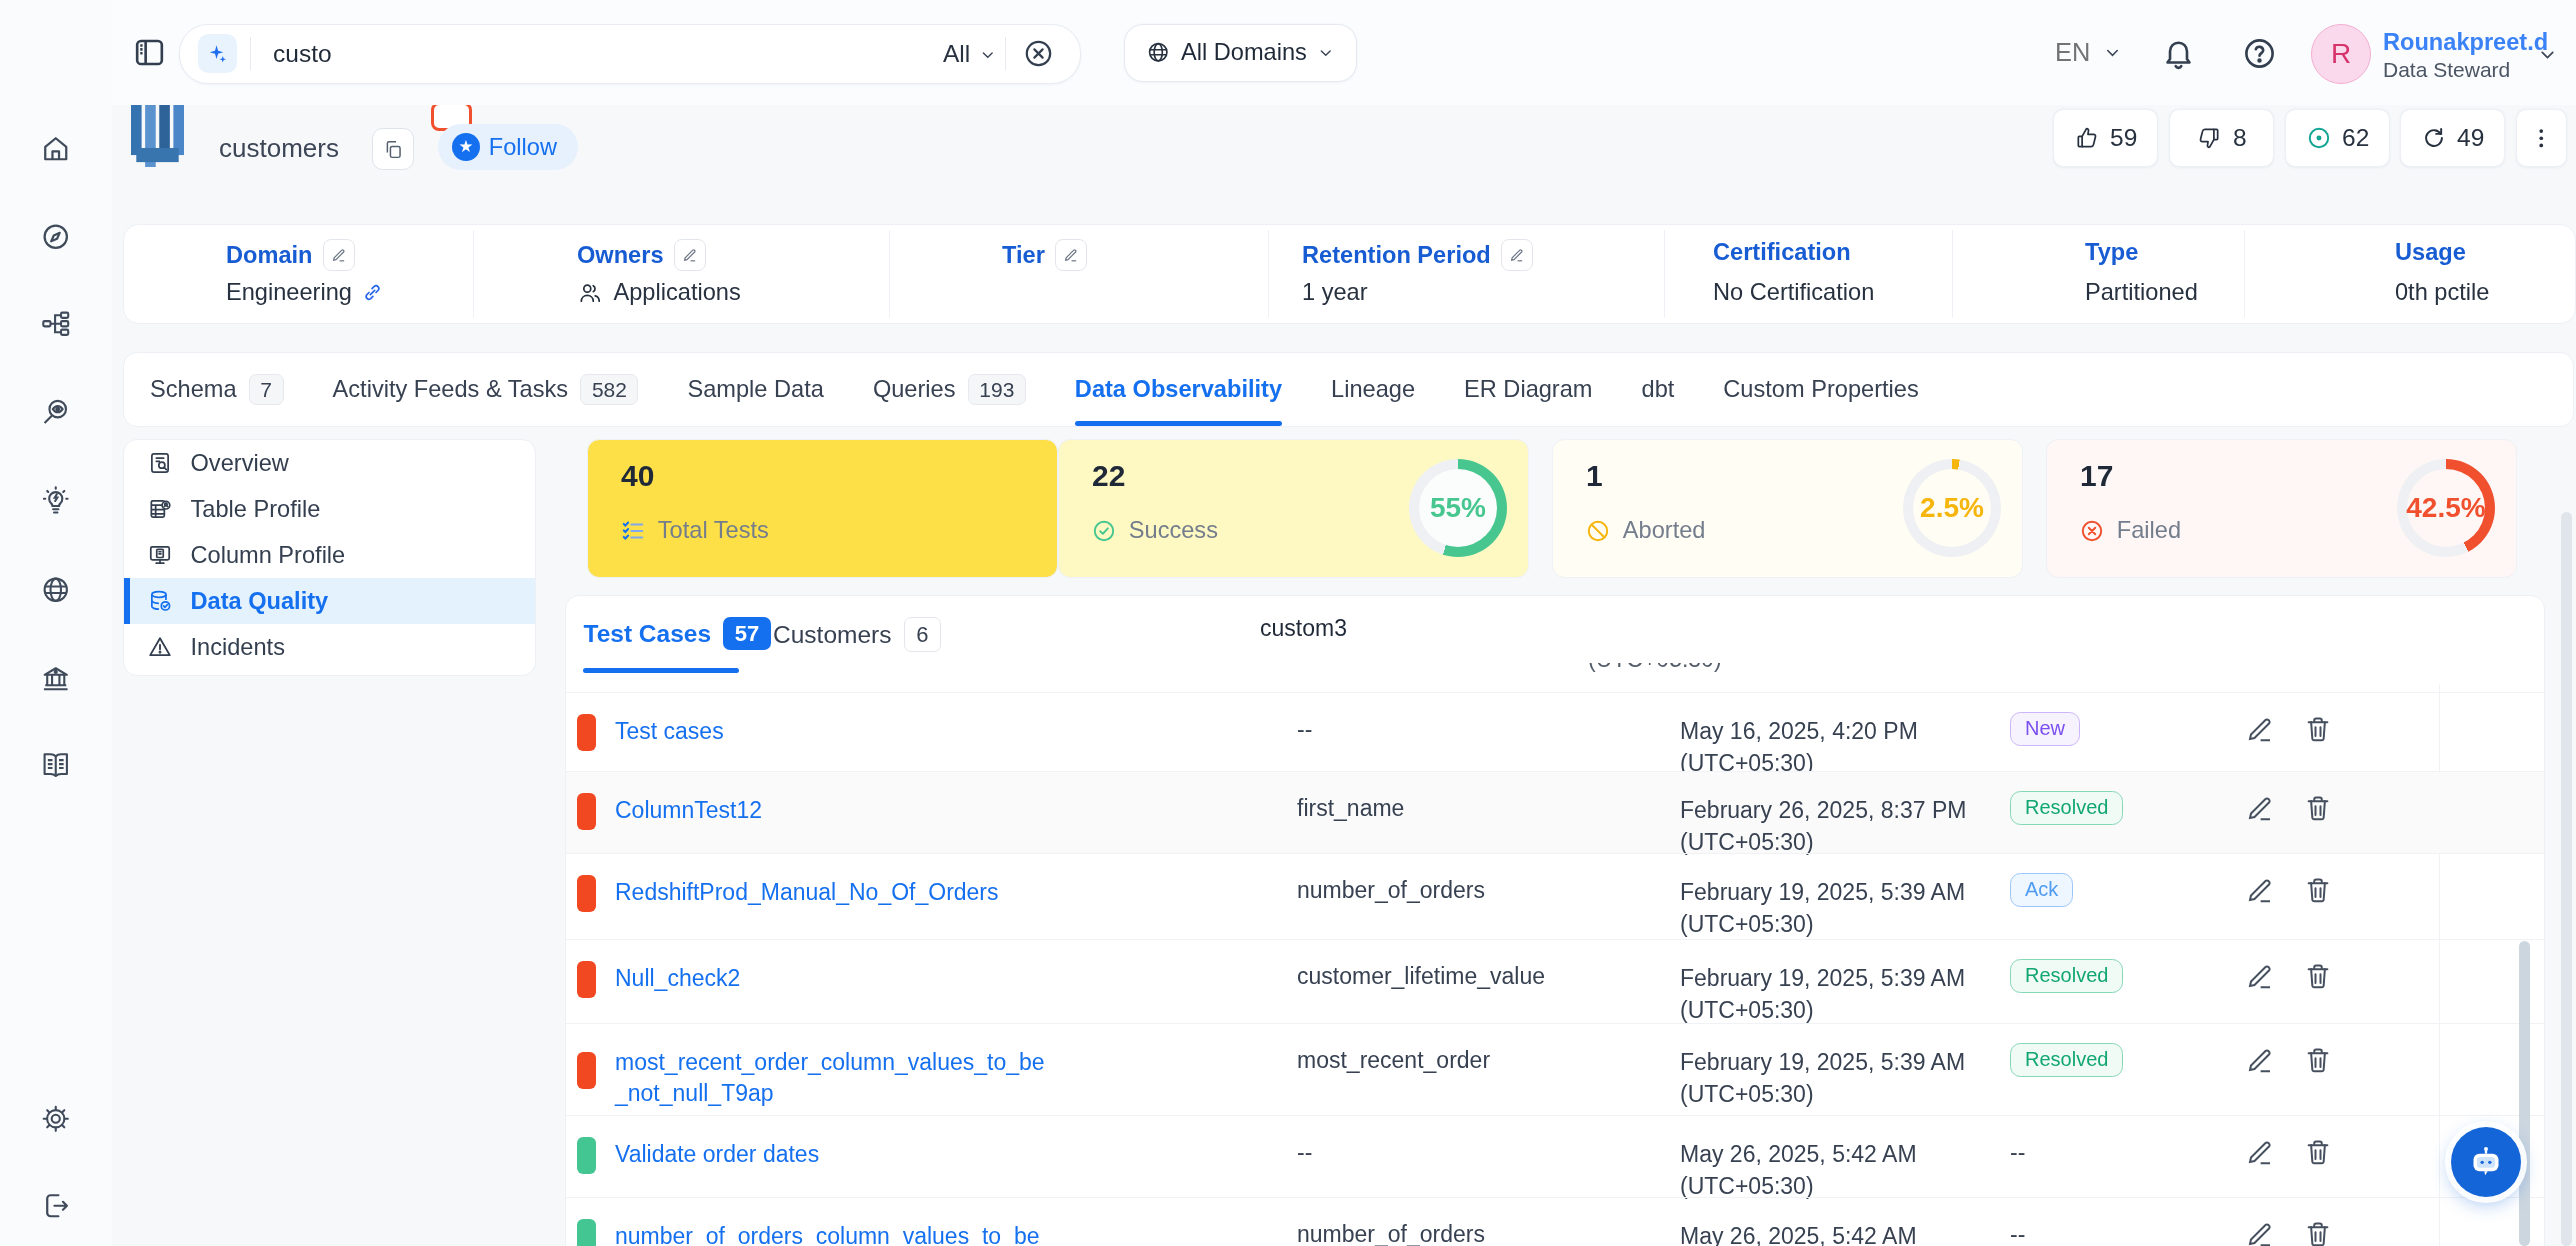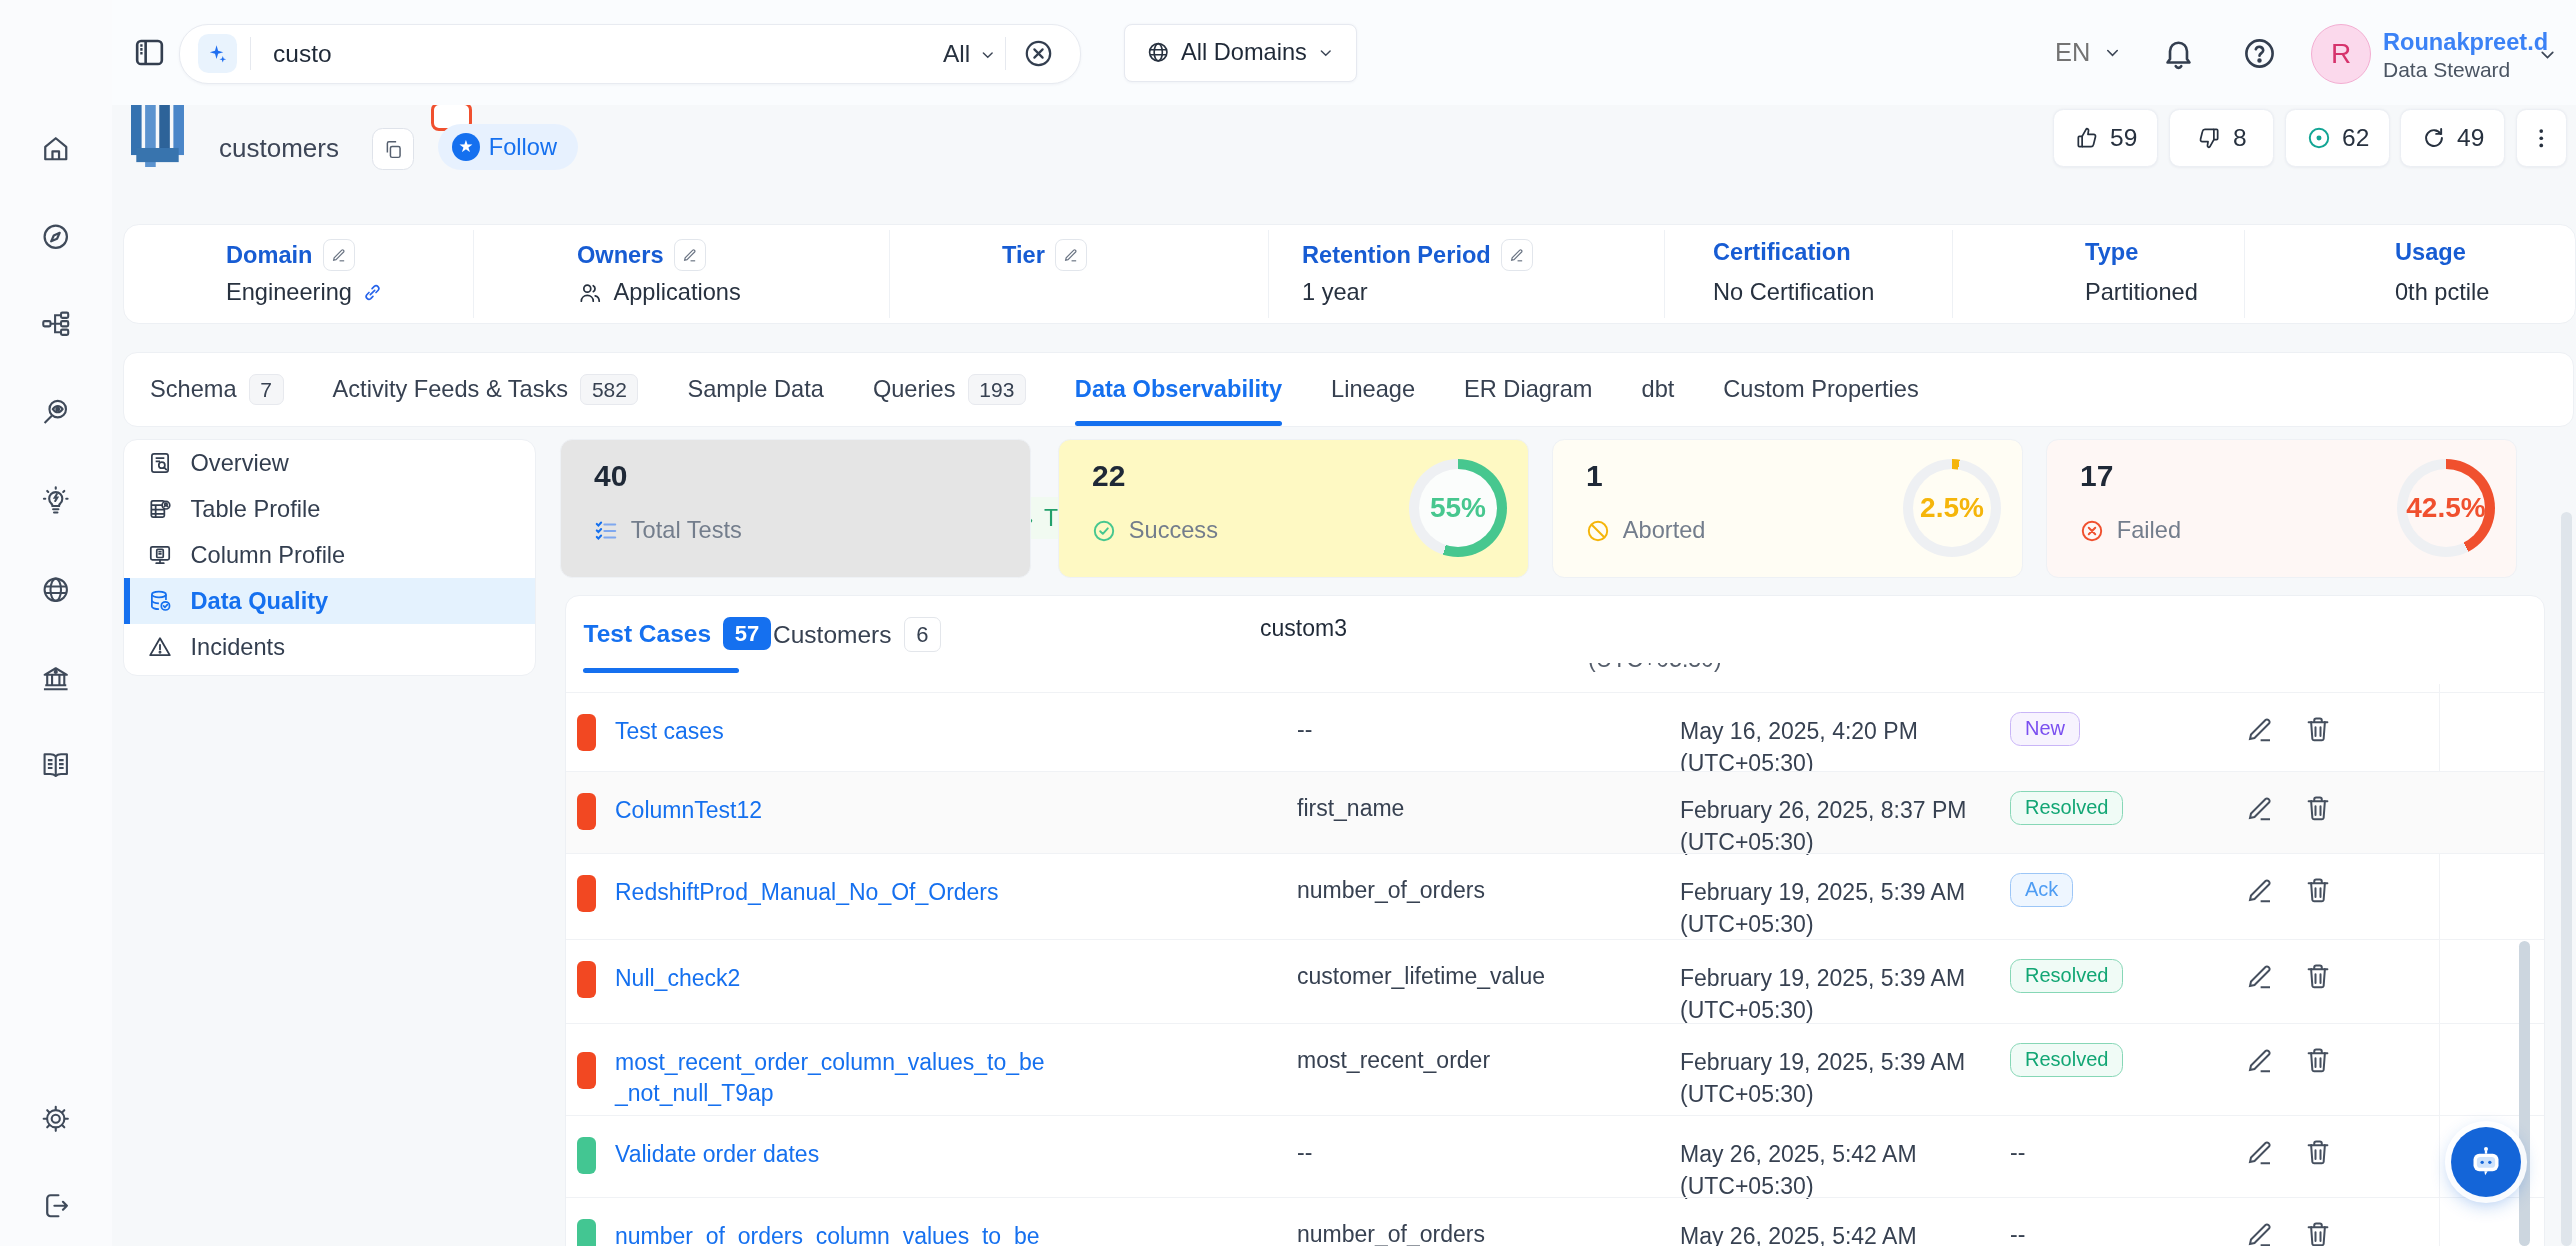--- a/index.html
+++ b/index.html
@@ -9,21 +9,21 @@
   svg{display:block;}
   
   .rail{position:absolute;left:0;top:0;width:112px;height:1246px;background:#fafbfd;z-index:6;}
   .rail-ic{position:absolute;left:40px;width:31.5px;height:31.5px;color:#3f4a5a;cursor:pointer;}
   
   .hdr{position:absolute;left:0;top:0;width:2576px;height:105px;background:#fafcfe;z-index:5;}
   .searchbar{position:absolute;left:179px;top:23.6px;width:900px;height:58px;background:#fff;border:0.9px solid #e8ebf1;border-radius:29px;box-shadow:0 0.9px 2.6px rgba(30,50,90,.05);}
   .spark{position:absolute;left:17.5px;top:9.6px;width:39px;height:39px;border-radius:10.5px;background:#e9f3fd;display:flex;align-items:center;justify-content:center;}
   .sdiv{position:absolute;top:12.3px;width:0.9px;height:33px;background:#e6e9ef;}
   .stext{position:absolute;top:15.8px;font-size:24.5px;color:#1f2937;}
-  .pillbtn{position:absolute;background:#fff;border:0.9px solid #e6e9f0;border-radius:8px;display:flex;align-items:center;gap:10.5px;box-shadow:0 0.9px 2.6px rgba(30,50,90,.05);}
+  .pillbtn{position:absolute;background:#fff;border:0.9px solid #e6e9f0;border-radius:19px;display:flex;align-items:center;gap:10.5px;box-shadow:0 0.9px 2.6px rgba(30,50,90,.05);}
   .hic{color:#333e4f;}
   .avatar{position:absolute;left:2311px;top:23.6px;width:58px;height:58px;border-radius:50%;background:#fbd9ec;border:1.8px solid #f3aed2;display:flex;align-items:center;justify-content:center;font-size:28px;color:#d6336c;}
   .uname{position:absolute;left:2383px;top:29px;font-size:23.6px;font-weight:bold;color:#3b82f6;}
   .urole{position:absolute;left:2383px;top:58px;font-size:21px;color:#4b5563;}
   
   .titleclip{position:absolute;left:217px;top:91px;width:368px;height:39px;overflow:hidden;}
   .titleclip span{display:block;margin-top:-24.5px;font-size:42px;font-weight:bold;color:#1f2937;letter-spacing:0.4px;}
   .redflag{position:absolute;left:431px;top:102px;width:35px;height:23px;border:3.5px solid #f0502e;border-radius:7.9px;background:#fff;}
   .subname{position:absolute;left:219px;top:133px;font-size:26px;color:#3d4657;}
   .copybox{position:absolute;left:372px;top:128px;width:40px;height:40px;border:0.9px solid #dfe3ea;border-radius:10.5px;background:#fff;display:flex;align-items:center;justify-content:center;color:#555f6e;}
@@ -497,21 +497,21 @@
           <svg width="26" height="26" viewBox="0 0 24 24" fill="none" stroke="currentColor" stroke-width="1.7" stroke-linejoin="round">
             <path d="M12 4 21 19.5H3Z"></path>
             <path d="M12 10v4.2" stroke-linecap="round"></path>
             <circle cx="12" cy="16.8" r=".5" fill="currentColor"></circle>
           </svg>
         </span>
       <span>Incidents</span>
       </div>
   </div>
 
-  <div class="scard" style="left:560px;--bg:#f3f7fd;background:#e5e5e5">
+  <div class="scard" style="left:587px;--bg:#f3f7fd;background:#fde047">
     <div class="snum">40</div>
     <div class="slab">
         <span>
           <svg width="26" height="26" viewBox="0 0 24 24" fill="none" stroke-width="1.9" stroke-linecap="round">
             <path d="m3.5 5.5 1.5 1.5 2.5-2.8" stroke="#1570ef"></path>
             <path d="M10.5 6h10" stroke="#7fa8ef"></path>
             <path d="m3.5 11.5 1.5 1.5 2.5-2.8" stroke="#1570ef"></path>
             <path d="M10.5 12h10" stroke="#7fa8ef"></path>
             <path d="m3.5 17.5 1.5 1.5 2.5-2.8" stroke="#1570ef"></path>
             <path d="M10.5 18h10" stroke="#7fa8ef"></path>

